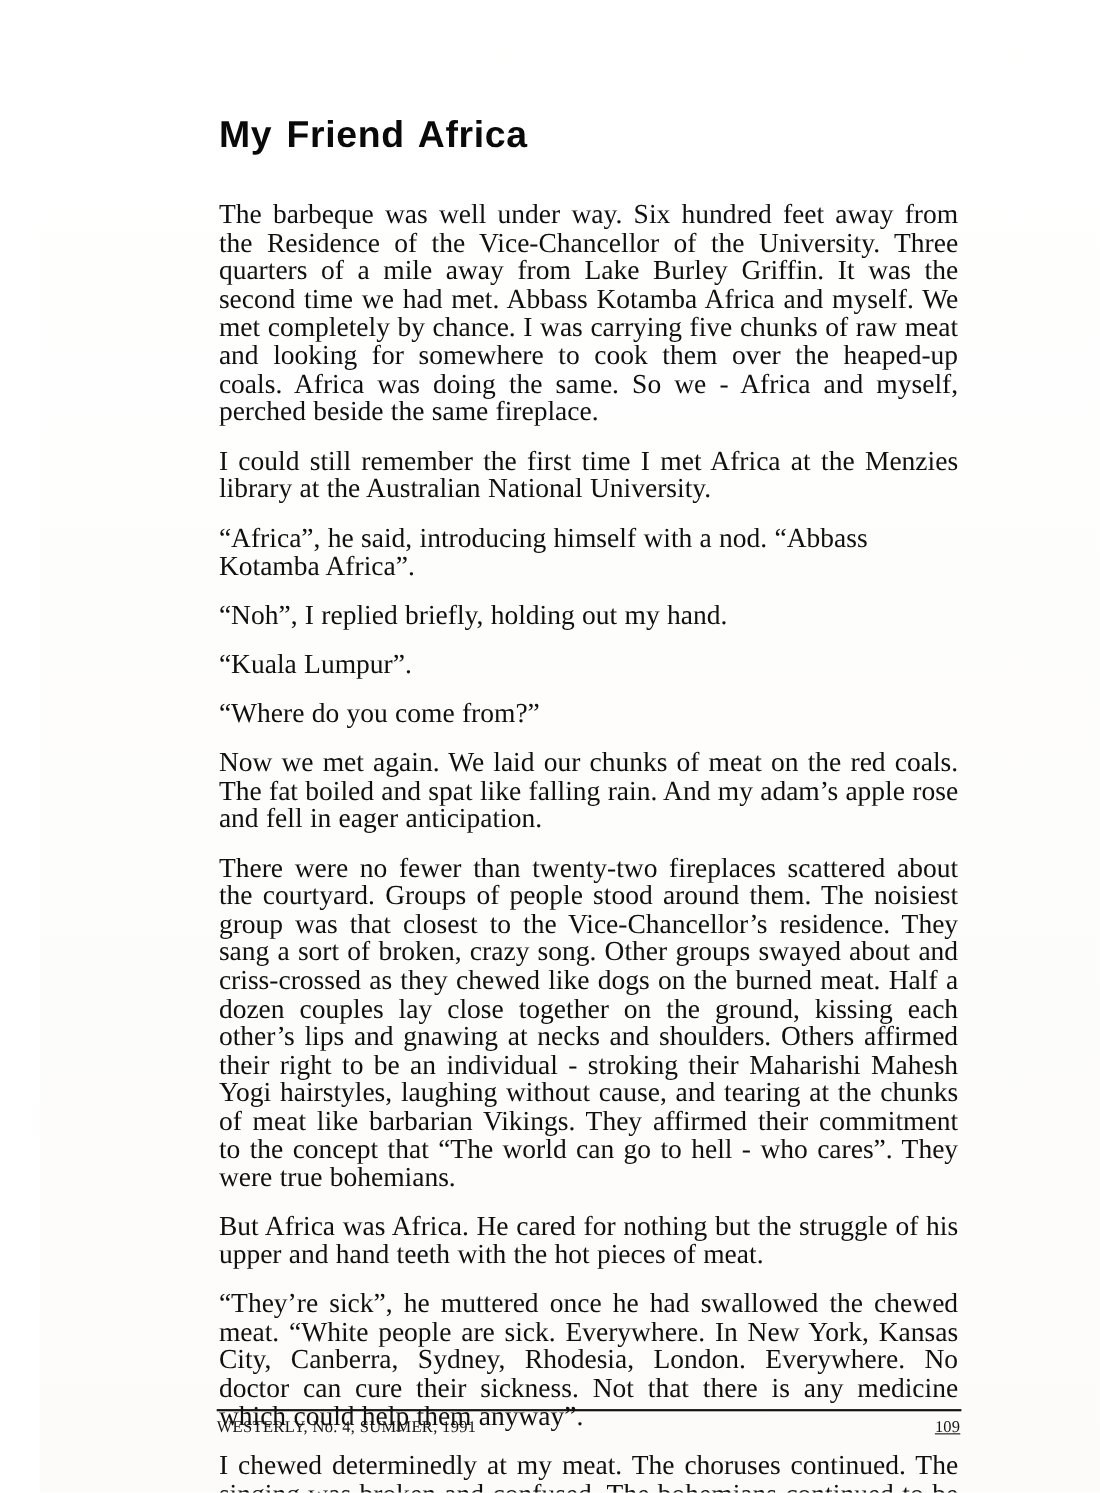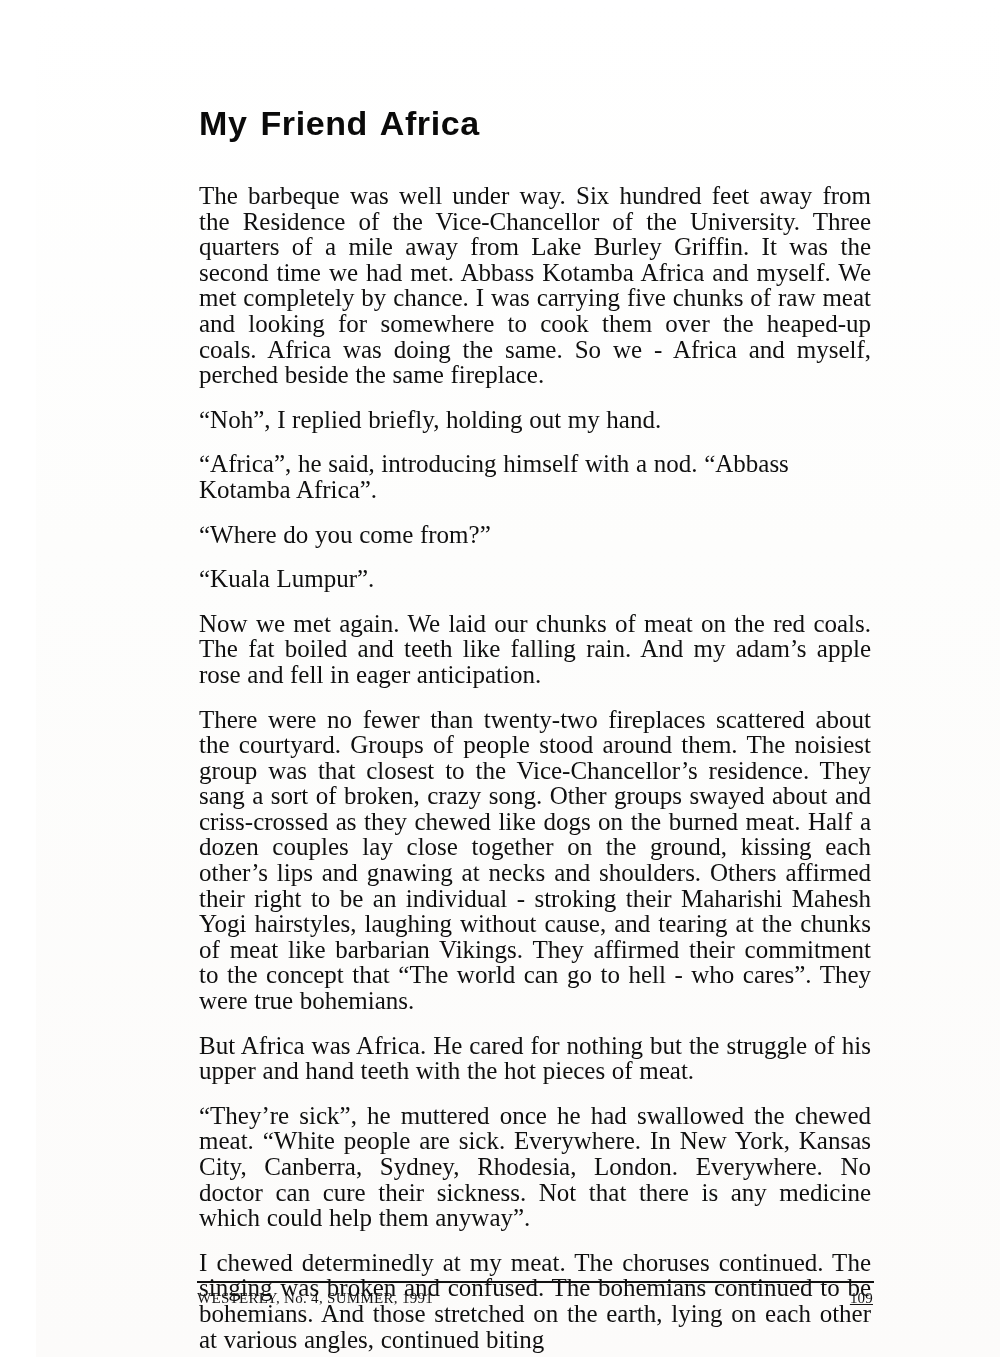--- a/index.html
+++ b/index.html
@@ -95,25 +95,26 @@
 <body>
 
 <div class="page">
 
   <div class="content">
 
     <h1 class="article-title">My Friend Africa</h1>
 
     <div class="body-text">
       <p class="para">The barbeque was well under way.  Six hundred feet away from the Residence of the Vice-Chancellor of the University.  Three quarters of a mile away from Lake Burley Griffin.  It was the second time we had met.  Abbass Kotamba Africa and myself.  We met completely by chance.  I was carrying five chunks of raw meat and looking for somewhere to cook them over the heaped-up coals.  Africa was doing the same.  So we - Africa and myself, perched beside the same fireplace.</p>
+      <p class="para">I could still remember the first time I met Africa at the Menzies library at the Australian National University.</p>
+      <p class="para no-justify">“Africa”, he said, introducing himself with a nod.  “Abbass Kotamba Africa”.</p>
       <p class="para no-justify">“Noh”, I replied briefly, holding out my hand.</p>
-      <p class="para no-justify">“Africa”, he said, introducing himself with a nod.  “Abbass Kotamba Africa”.</p>
+      <p class="para no-justify">“Kuala Lumpur”.</p>
       <p class="para no-justify">“Where do you come from?”</p>
-      <p class="para no-justify">“Kuala Lumpur”.</p>
-      <p class="para">Now we met again.  We laid our chunks of meat on the red coals.  The fat boiled and teeth like falling rain.  And my adam’s apple rose and fell in eager anticipation.</p>
+      <p class="para">Now we met again.  We laid our chunks of meat on the red coals.  The fat boiled and spat like falling rain.  And my adam’s apple rose and fell in eager anticipation.</p>
       <p class="para">There were no fewer than twenty-two fireplaces scattered about the courtyard.  Groups of people stood around them.  The noisiest group was that closest to the Vice-Chancellor’s residence.  They sang a sort of broken, crazy song.  Other groups swayed about and criss-crossed as they chewed like dogs on the burned meat.  Half a dozen couples lay close together on the ground, kissing each other’s lips and gnawing at necks and shoulders.  Others affirmed their right to be an individual - stroking their Maharishi Mahesh Yogi hairstyles, laughing without cause, and tearing at the chunks of meat like barbarian Vikings.  They affirmed their commitment to the concept that “The world can go to hell - who cares”.  They were true bohemians.</p>
       <p class="para">But Africa was Africa.  He cared for nothing but the struggle of his upper and hand teeth with the hot pieces of meat.</p>
       <p class="para">“They’re sick”, he muttered once he had swallowed the chewed meat.  “White people are sick.  Everywhere.  In New York, Kansas City, Canberra, Sydney, Rhodesia, London.  Everywhere.  No doctor can cure their sickness.  Not that there is any medicine which could help them anyway”.</p>
       <p class="para">I chewed determinedly at my meat.  The choruses continued.  The singing was broken and confused.  The bohemians continued to be bohemians.  And those stretched on the earth, lying on each other at various angles, continued biting</p>
     </div>
 
   </div>
 
   <div class="footer">
     <div class="footer-rule"></div>

